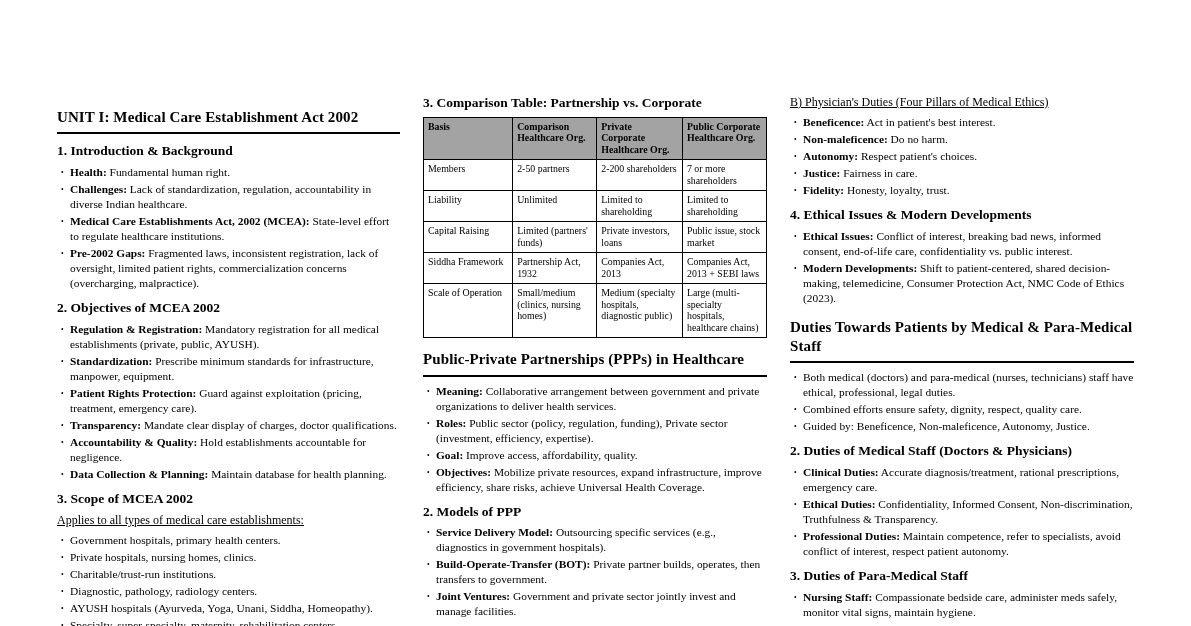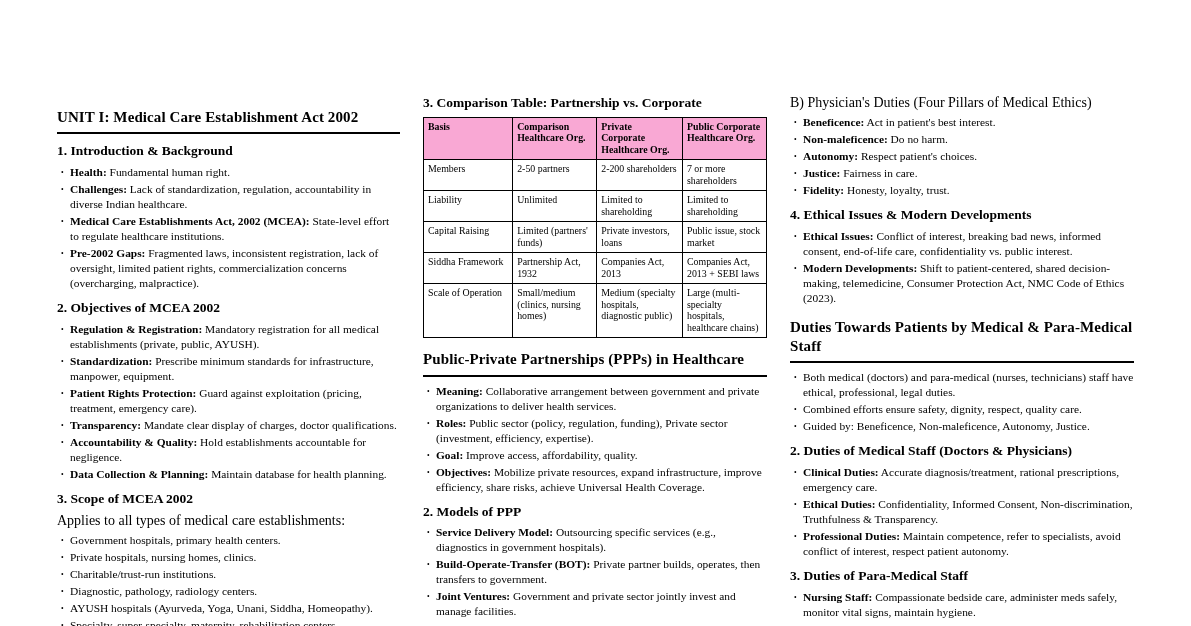--- a/index.html
+++ b/index.html
@@ -16,35 +16,35 @@
   #col-middle { left:423px; width:344px; padding-top:79px; }
   #col-right  { left:790px; width:344px; padding-top:79px; }
   .col > :first-child { margin-top:16px; }
 
   .h1 {
     font-size:15px; font-weight:bold; line-height:1.28;
     border-bottom:2px solid #000; padding-bottom:5px;
     margin:12px 0 7px 0; letter-spacing:0.1px;
   }
   .h2 { font-size:13.5px; font-weight:bold; line-height:1.25; margin:9px 0 5px 0; }
-  .para { font-size:14px; line-height:15px; margin:2px 0 5px 0; }
+  .para { font-size:12px; line-height:15px; margin:2px 0 5px 0;text-decoration:underline; }
 
   .bullets { margin:0 0 3px 0; }
   .bullet-item { display:flex; font-size:11.4px; line-height:15px; margin:0 0 2px 0; }
   .bullet-marker { flex:0 0 9px; margin-left:4px; font-size:7.5px; line-height:15px; text-align:left; }
   .bullet-text { flex:1 1 auto; }
   .bullet-lead { font-weight:bold; }
 
   table.cmp { border-collapse:collapse; width:100%; margin:3px 0 9px 0;
               font-size:9.9px; line-height:11.5px; table-layout:fixed; }
   table.cmp th, table.cmp td {
     border:1px solid #000; padding:3px 4px 4px 4px;
     text-align:left; vertical-align:top; overflow:hidden;
   }
-  table.cmp th { background:#f9a8d4; font-weight:bold; }
+  table.cmp th { background:#a3a3a3; font-weight:bold; }
   table.cmp col.c0 { width:26%; } table.cmp col.c1 { width:24.5%; }
   table.cmp col.c2 { width:25%; } table.cmp col.c3 { width:24.5%; }
 </style>
 </head>
 <body>
 
 <div id="page">
   <div class="col" id="col-left">
       <div class="h1">UNIT I: Medical Care Establishment Act 2002</div>
       <div class="h2">1. Introduction &amp; Background</div>

